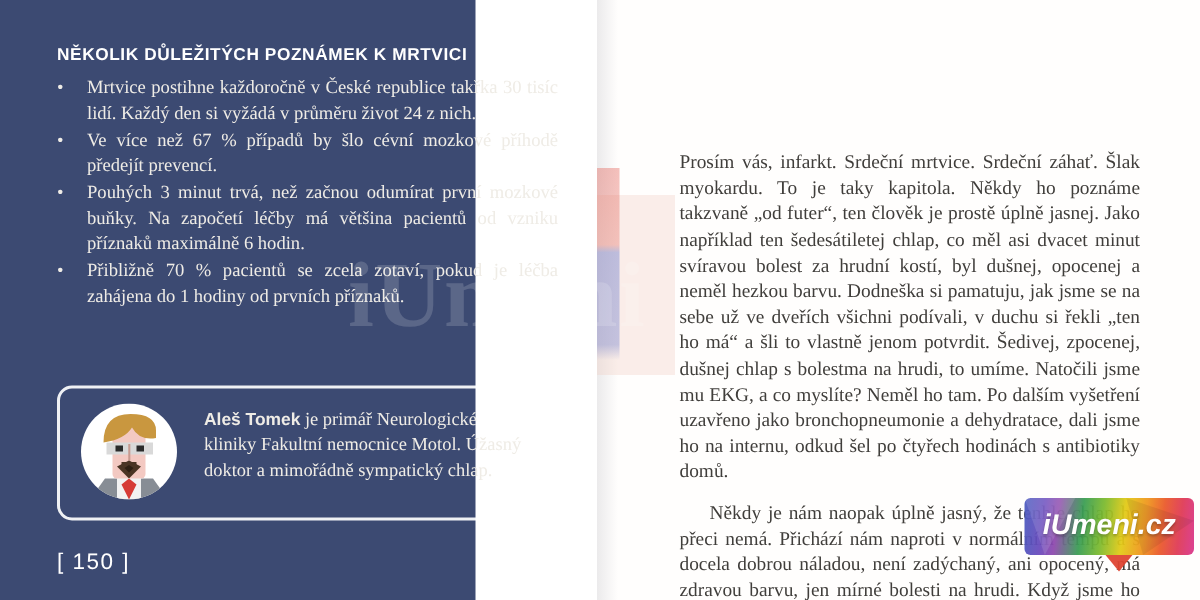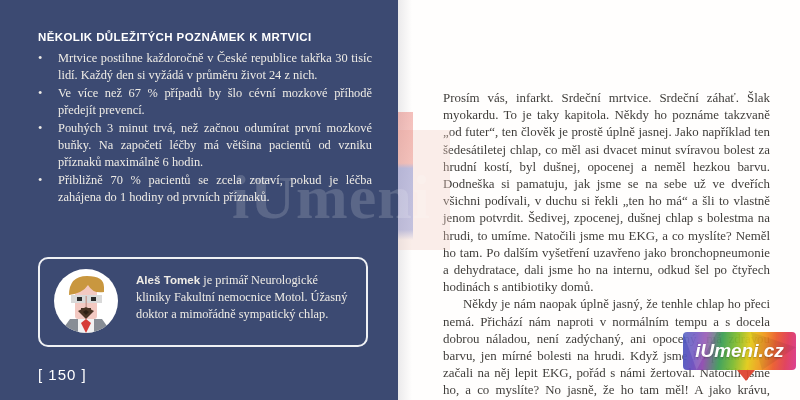--- a/index.html
+++ b/index.html
@@ -1,20 +1,20 @@
 <!DOCTYPE html>
 <html><head>
 <meta charset="utf-8">
 <style>
   html,body{margin:0;padding:0;background:#fff;}
   #stage{position:relative;width:800px;height:400px;overflow:hidden;
          font-family:"Liberation Serif", serif;}
 
   
-  .page-left{position:absolute;left:0;top:0;width:398px;height:400px;background:#3c4a72;}
+  .page-left{position:absolute;left:0;top:0;width:317px;height:400px;background:#3c4a72;}
   .lp-heading{position:absolute;left:38px;top:31px;width:340px;
               font-family:"Liberation Sans",sans-serif;font-weight:bold;
               font-size:11.5px;letter-spacing:.4px;color:#ffffff;}
   .lp-bullets{position:absolute;left:38px;top:50px;width:334px;margin:0;padding:0;
               list-style:none;color:#efece6;font-size:12.4px;line-height:17px;}
   .lp-bullets li{display:flex;margin:0 0 1px 0;}
   .lp-bullets .dot{width:20px;flex:0 0 20px;}
   .lp-bullets .btxt{flex:1;text-align:justify;}
 
   .info-box{position:absolute;left:38px;top:257px;width:326px;height:86px;
@@ -29,21 +29,21 @@
 
   
   .page-right{position:absolute;left:398px;top:0;width:402px;height:400px;background:#fffefd;}
   .spine-shadow{position:absolute;left:398px;top:0;width:14px;height:400px;
                 background:linear-gradient(to right, rgba(60,60,80,.10), rgba(0,0,0,0));}
   .rp-heading{position:absolute;left:443px;top:38px;width:327px;text-align:right;
               font-family:"Liberation Sans",sans-serif;font-weight:bold;
               font-size:27px;color:#47a389;}
   .rp-body{position:absolute;left:443px;top:90px;width:327px;color:#403e3b;
            font-size:12.9px;line-height:17.2px;text-align:justify;}
-  .rp-body p{margin:0;}
+  .rp-body p{margin:10px;}
   .rp-body p.indent{text-indent:20px;}
 
   
   .spine-wash{position:absolute;left:398px;top:112px;width:15px;height:128px;
               background:linear-gradient(180deg, rgba(226,90,80,.38) 0%, rgba(226,90,80,.30) 40%,
                           rgba(92,110,200,.38) 44%, rgba(92,110,200,.34) 92%, rgba(92,110,200,0) 100%);
               pointer-events:none;}
   .wm-tint{position:absolute;left:398px;top:130px;width:52px;height:120px;
            background:rgba(242,205,195,.35);pointer-events:none;}
   .wm-center{position:absolute;left:232px;top:162px;width:300px;

